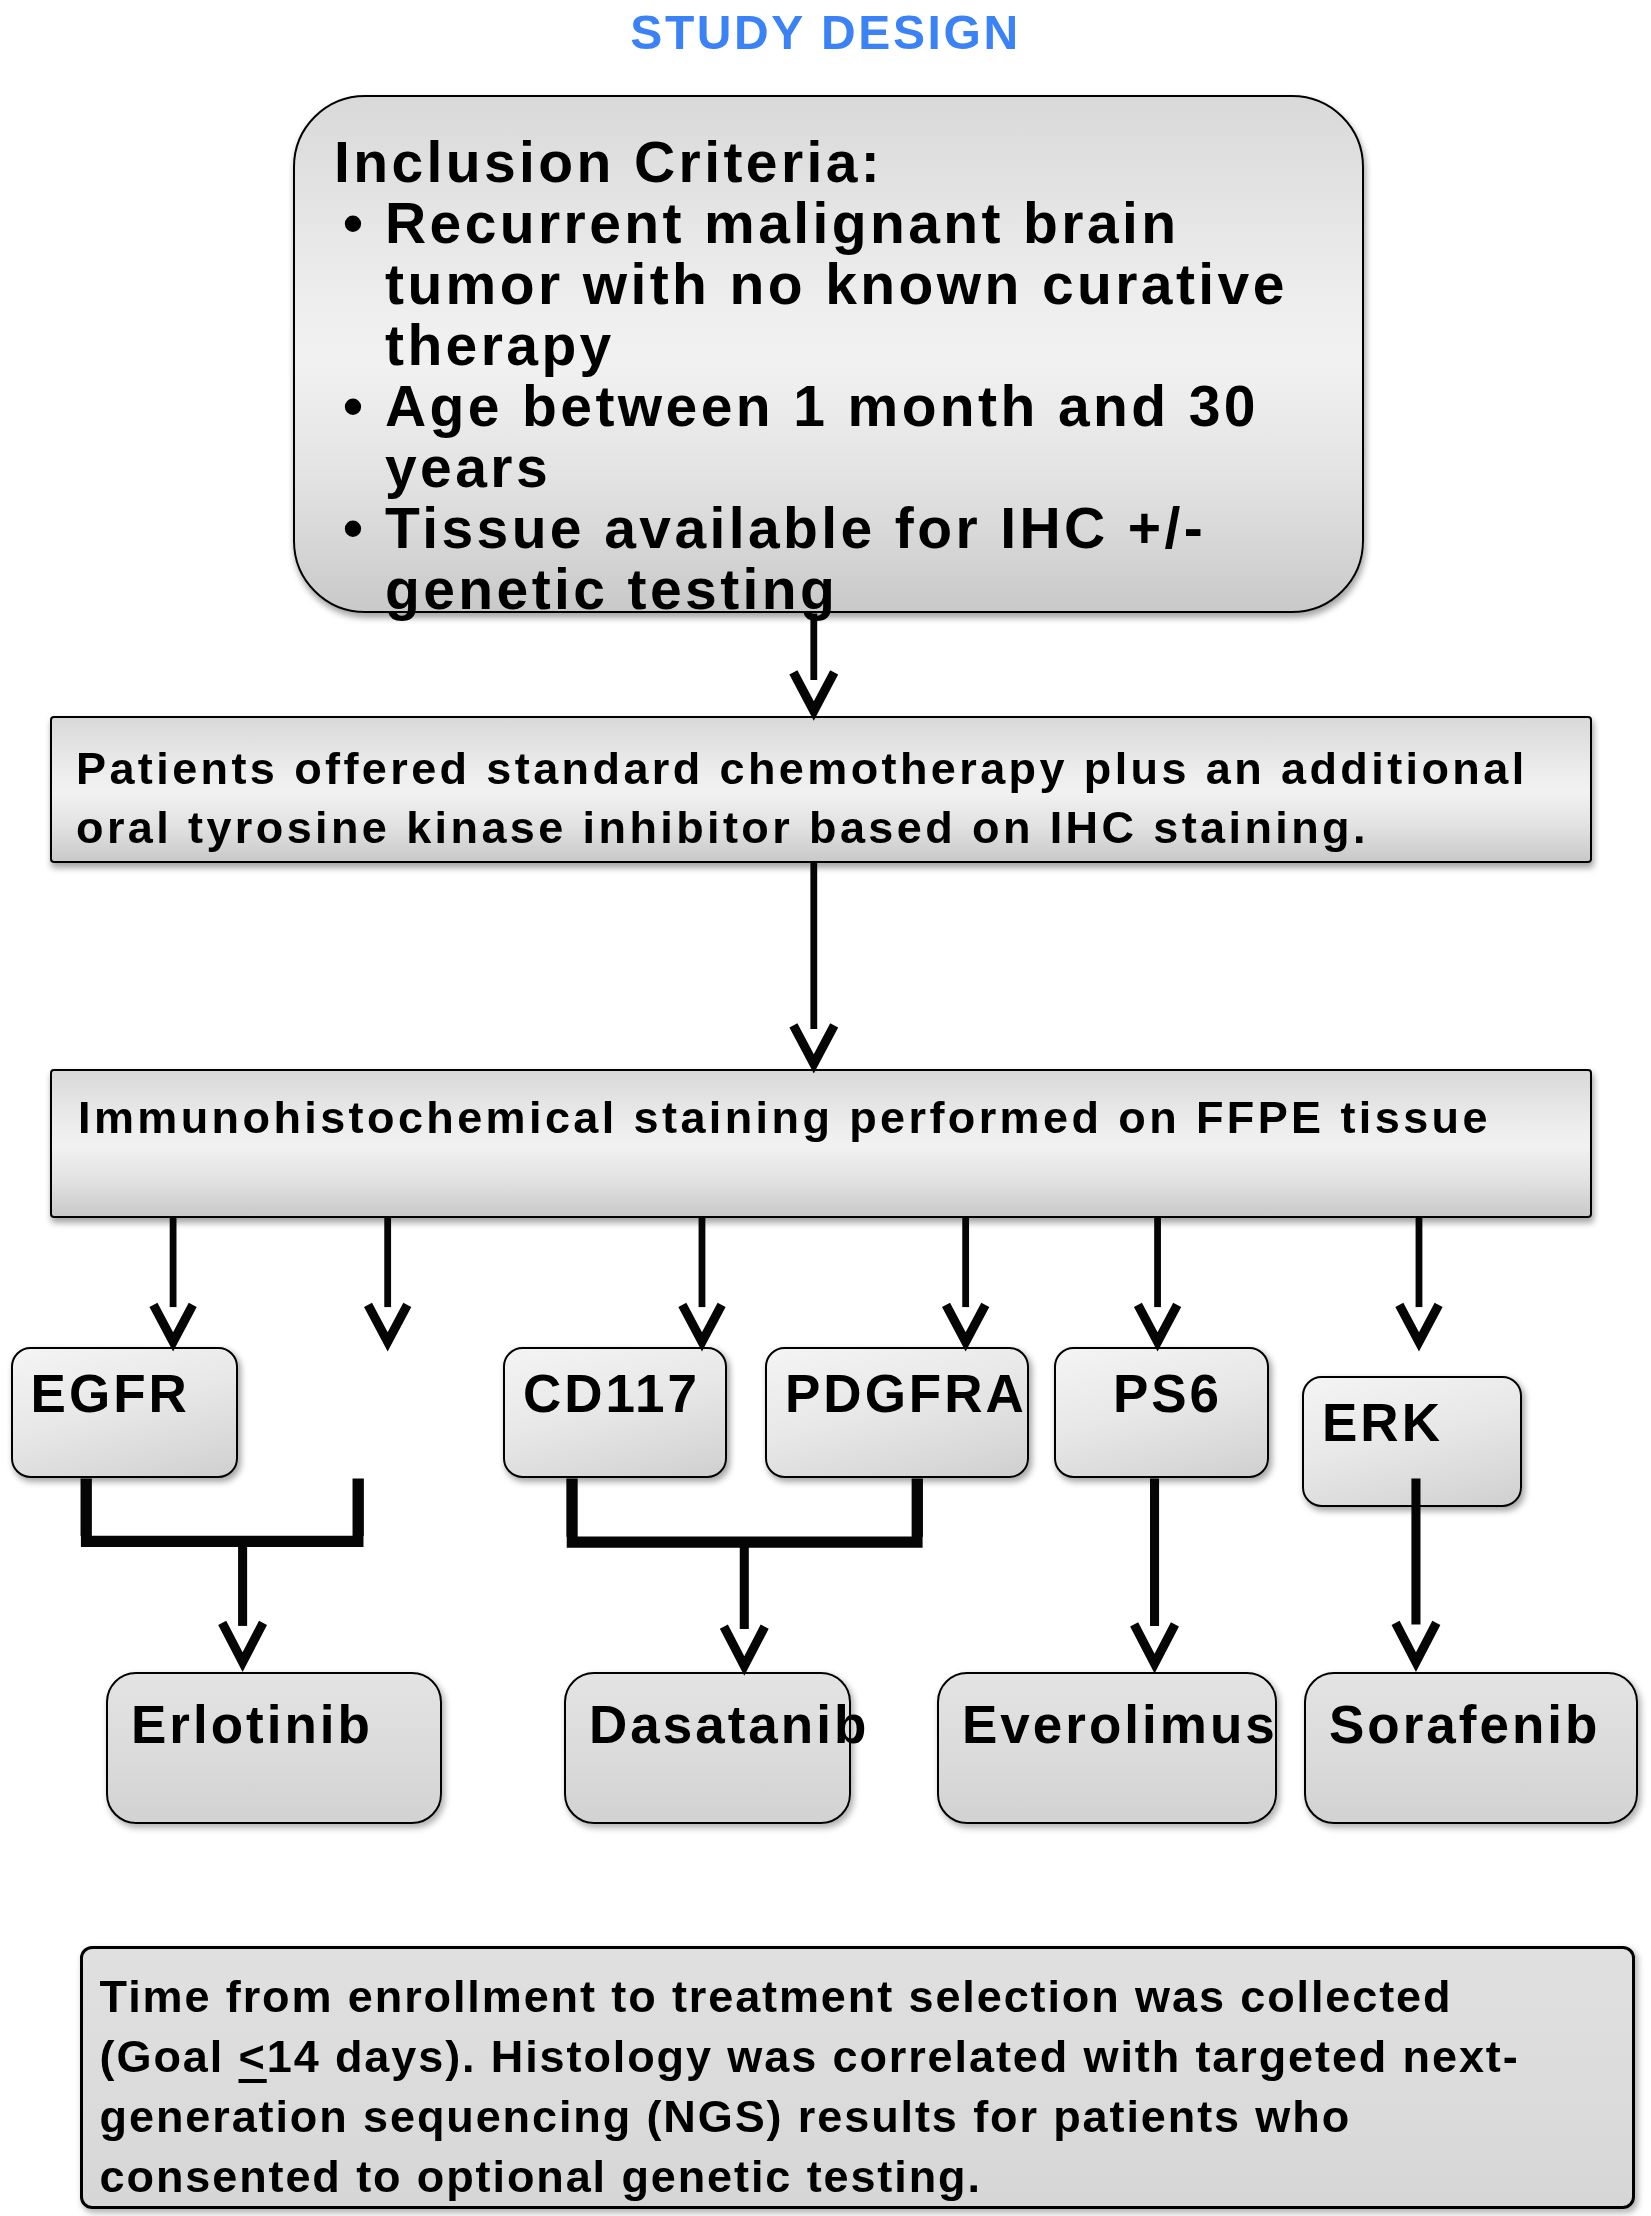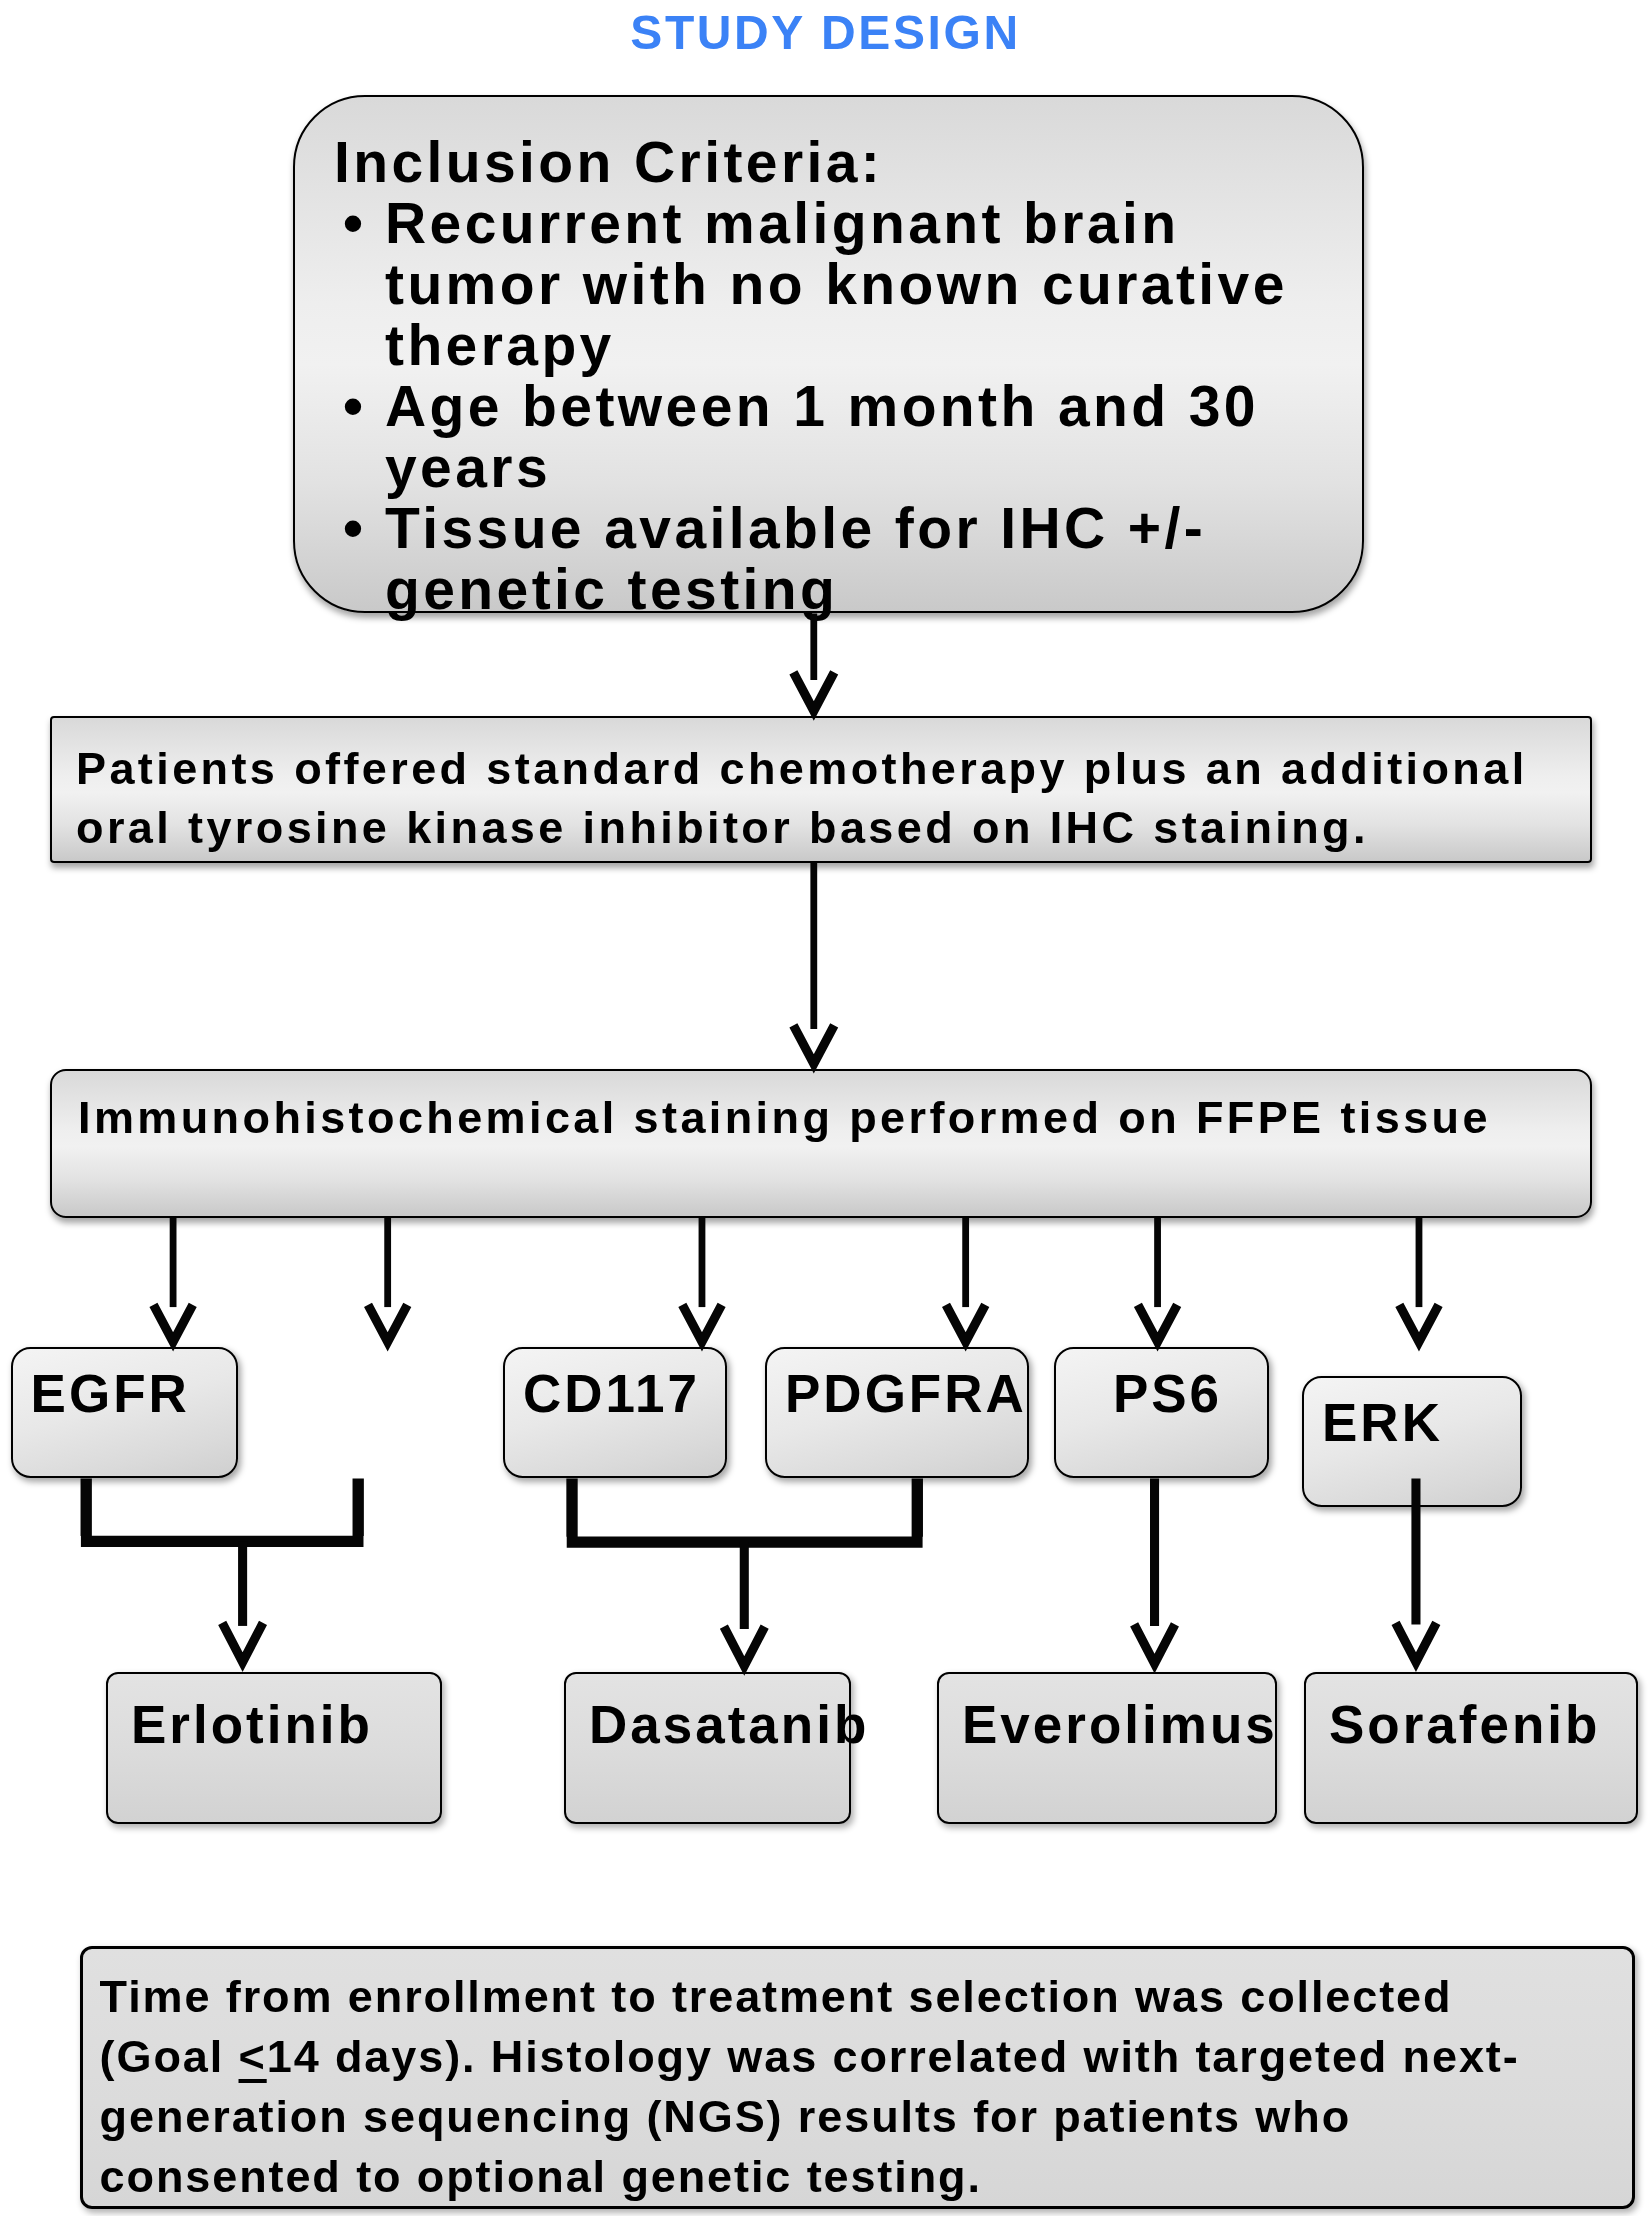--- a/index.html
+++ b/index.html
@@ -36,42 +36,42 @@
   .dot{width:51px;flex:0 0 51px;padding-left:9px;box-sizing:border-box;}
   .btxt{width:967px;max-width:967px;}
   .chemo{
     left:50px;top:716px;width:1542px;height:147px;
     border-radius:4px;
     padding:21px 21px 0 24px;
     font-size:45px;letter-spacing:3.4px;line-height:59px;
   }
   .ihc{
     left:50px;top:1069px;width:1542px;height:149px;
-    border-radius:16px;
+    border-radius:4px;
     padding:16.6px 21px 0 26px;
     font-size:45px;letter-spacing:3.4px;line-height:59px;
   }
   .small{
     background:linear-gradient(165deg,#f4f4f4 0%,#e8e8e8 45%,#dadada 78%,#cfcfcf 100%);
     box-shadow:2.3px 3.8px 6px rgba(0,0,0,0.35);
     border-radius:19.6px;
     font-size:53px;letter-spacing:3px;
     padding:13.6px 6px 0 18px;
     top:1347px;height:131px;
   }
   .m-egfr{left:10.6px;width:227px;}
   .m-her2{left:254px;width:224px;}
   .m-cd117{left:503px;width:224px;}
   .m-pdgfra{left:765px;width:264px;}
   .m-ps6{left:1054px;width:215px;text-align:center;}
   .m-erk{left:1302px;width:220px;margin-top:29px;}
   .drug{
     background:linear-gradient(180deg,#e3e3e3 0%,#dbdbdb 55%,#d2d2d2 100%);
     box-shadow:2.3px 3.8px 6px rgba(0,0,0,0.3);
-    border-radius:12px;
+    border-radius:30px;
     font-size:53px;letter-spacing:3px;
     padding:19.6px 6px 0 23px;
     top:1672px;height:152px;
   }
   .d-erlotinib{left:106px;width:336px;}
   .d-dasatanib{left:564px;width:287px;}
   .d-everolimus{left:937px;width:340px;}
   .d-sorafenib{left:1304px;width:334px;}
   .summary{
     left:80px;top:1946px;width:1555px;height:263px;

